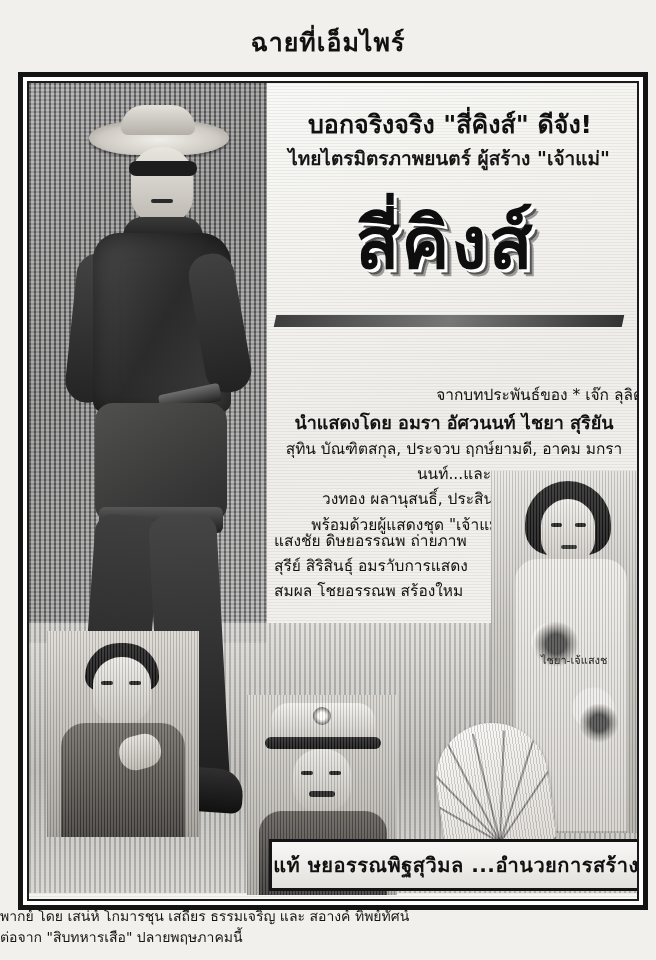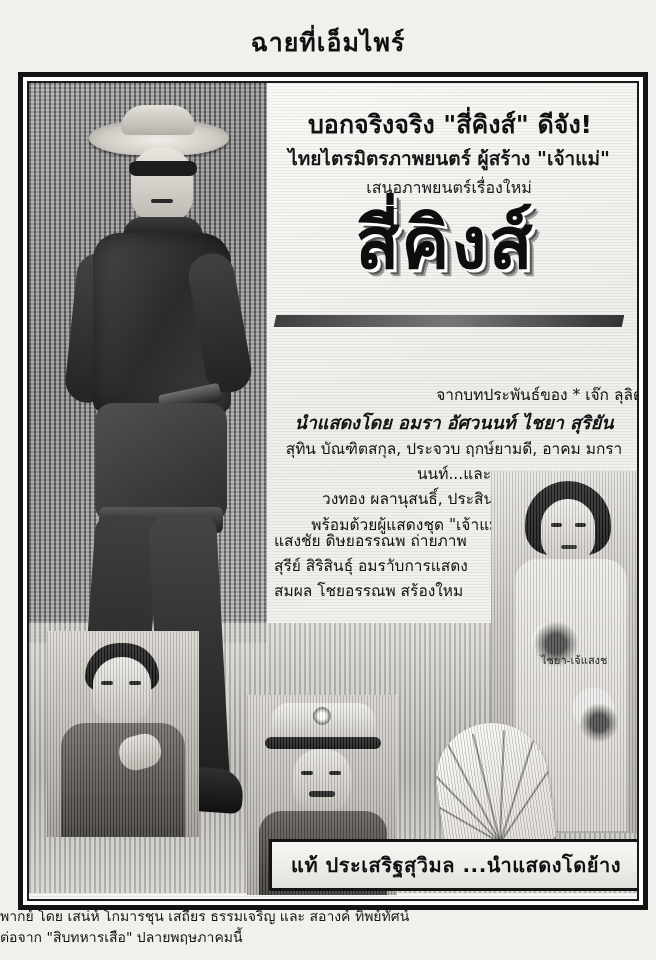--- a/index.html
+++ b/index.html
@@ -281,21 +281,21 @@
   .credits {
     position: absolute;
     left: 236px; top: 300px;
     width: 378px;
     color: #131313;
     font-size: 15.5px;
     line-height: 1.62;
     text-align: center;
   }
   .credits .line-right { text-align: right; }
-  .credits .em { font-size: 18px; font-weight: bold; font-style: italic; }
+  .credits .em { font-size: 18px; font-weight: bold; }
 
   .crew {
     position: absolute;
     left: 227px; top: 446px;
     width: 330px;
     color: #131313;
     font-size: 15.5px;
     line-height: 1.62;
     text-align: left;
     padding-left: 18px;
@@ -546,21 +546,20 @@
         <div class="cb-belt"></div>
         <div class="cb-holster"></div>
         <div class="cb-leg-l"></div>
         <div class="cb-leg-r"></div>
         <div class="cb-boot-l"></div>
         <div class="cb-boot-r"></div>
       </div>
 
       <div class="headline1">บอกจริงจริง "สี่คิงส์" ดีจัง!</div>
       <div class="headline2">ไทยไตรมิตรภาพยนตร์ ผู้สร้าง "เจ้าแม่"</div>
-      <div class="headline3">เสนอภาพยนตร์เรื่องใหม่</div>
 
       <div class="big-title">สี่คิงส์</div>
       <div class="title-underline"></div>
 
       <div class="credits">
         <div class="line-right">จากบทประพันธ์ของ * เจ๊ก ลุลิต</div>
         <div class="em">นำแสดงโดย อมรา อัศวนนท์ ไชยา สุริยัน</div>
         <div>สุทิน บัณฑิตสกุล, ประจวบ ฤกษ์ยามดี, อาคม มกรานนท์...และ</div>
         <div>วงทอง ผลานุสนธิ์, ประสินทร์ จารุจริต...</div>
         <div>พร้อมด้วยผู้แสดงชุด "เจ้าแม่" โดยครบครัน</div>
@@ -613,21 +612,21 @@
         <div class="of-cap-brim"></div>
         <div class="of-face"></div>
         <div class="of-eye-l"></div>
         <div class="of-eye-r"></div>
         <div class="of-stache"></div>
         <div class="of-body"></div>
         <div class="grain"></div>
       </div>
 
       <div class="bottom-banner">
-        <span class="bottom-banner-text">แท้ ประเสริฐสุวิมล ...นำแสดงโดย้าง</span>
+        <span class="bottom-banner-text">แท้ ษยอรรณพิฐสุวิมล ...อำนวยการสร้าง</span>
       </div>
 
     </div>
   </div>
 
   <div class="foot">
     <div>พากย์ โดย  เสน่ห์ โกมารชุน    เสถียร ธรรมเจริญ และ สอางค์ ทิพย์ทัศน์</div>
     <div>ต่อจาก "สิบทหารเสือ" ปลายพฤษภาคมนี้</div>
   </div>
 

